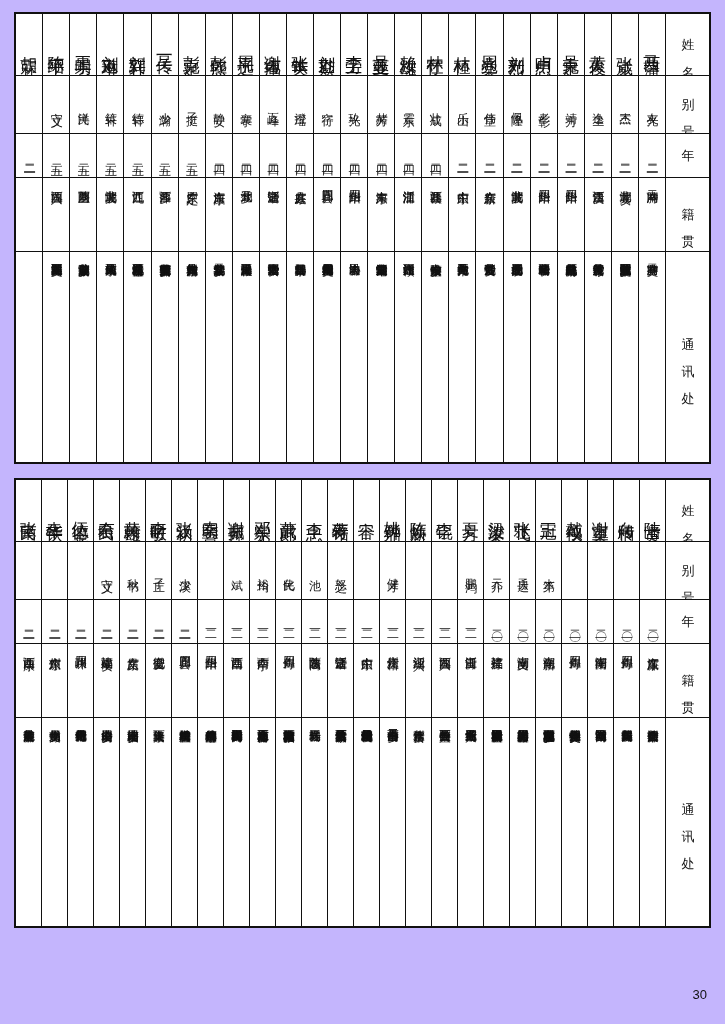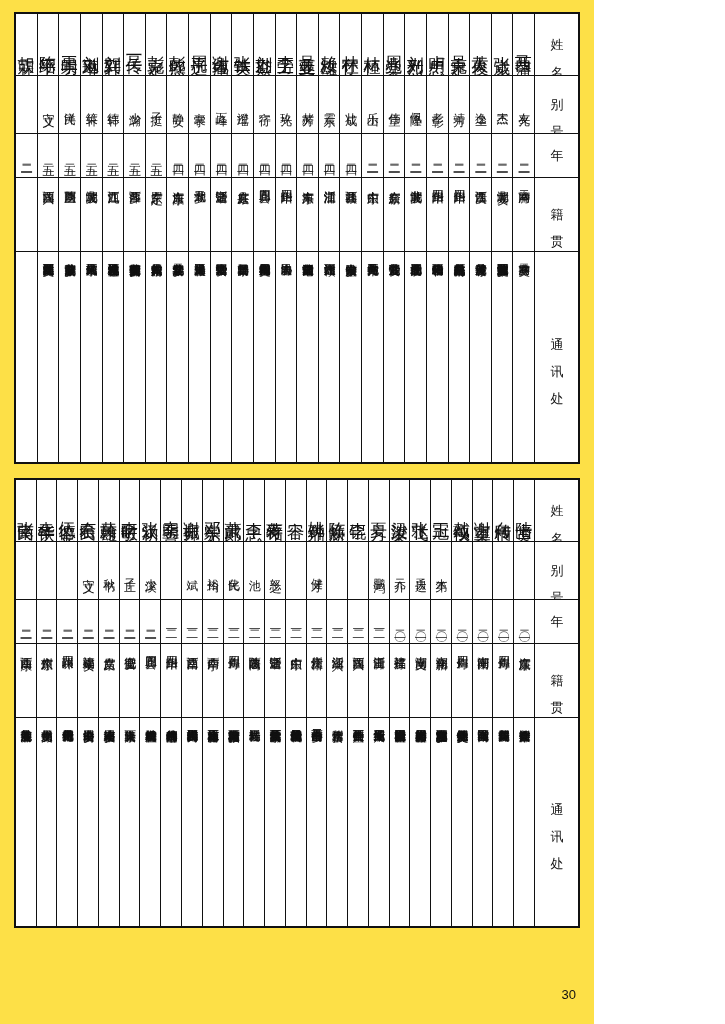--- a/index.html
+++ b/index.html
@@ -10,23 +10,23 @@
   body {
     width: 725px;
     height: 1024px;
     font-family: "DejaVu Sans", sans-serif;
     color: #111;
     position: relative;
     overflow: hidden;
   }
   .page {
     position: relative;
-    width: 594px;
+    width: 725px;
     height: 1024px;
-    background: #fde047;
+    background: #c4b5fd;
     box-sizing: border-box;
   }
 
   
   .table-block {
     position: absolute;
     left: 14px;
     right: 14px;
     border: 2px solid #111;
     box-sizing: border-box;

